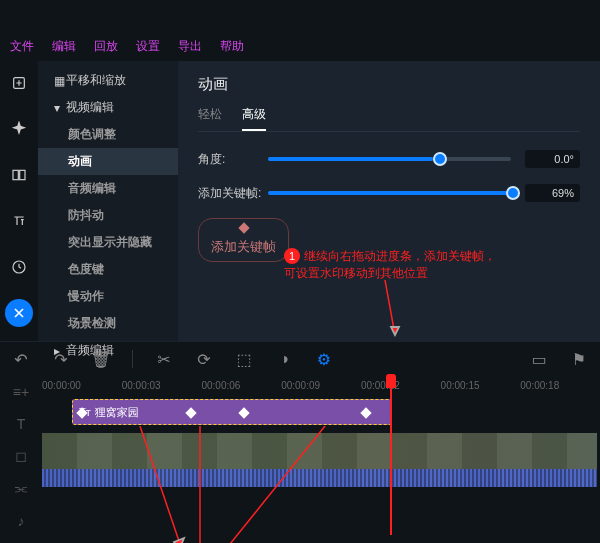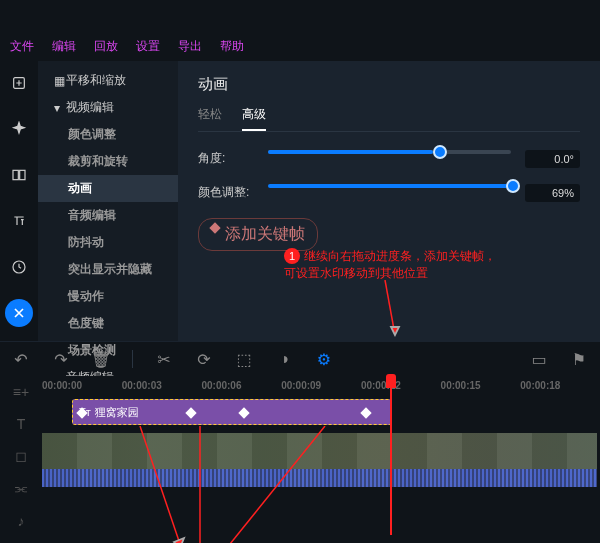--- a/index.html
+++ b/index.html
@@ -20,43 +20,43 @@
 .sidebar .row.sub { padding-left: 30px; color: #999; font-weight: bold; }
 .sidebar .row.sel { background: #2a3542; color: #fff; }
 .sidebar .chev { width: 8px; display: inline-block; }
 
 .panel { flex: 1; background: #1a232e; padding: 14px 20px; }
 .panel h3 { color: #eee; font-size: 15px; font-weight: normal; margin-bottom: 12px; }
 .tabs { display: flex; gap: 20px; font-size: 12px; border-bottom: 1px solid #2a3542; margin-bottom: 18px; }
 .tabs span { padding-bottom: 6px; cursor: pointer; color: #888; }
 .tabs span.on { color: #fff; border-bottom: 2px solid #fff; }
 
-.ctrl { display: flex; align-items: flex-start; margin-bottom: 16px; font-size: 12px; }
+.ctrl { display: flex; align-items: center; margin-bottom: 16px; font-size: 12px; }
 .ctrl .lbl { width: 70px; color: #ccc; }
 .ctrl .track { flex: 1; height: 4px; background: #0a7cff; border-radius: 2px; position: relative; margin-right: 14px; }
 .ctrl .track.gray { background: #3a4552; }
 .ctrl .thumb { position: absolute; top: -5px; width: 14px; height: 14px; background: #0a7cff; border: 2px solid #cfe8ff; border-radius: 50%; }
 .ctrl .val { width: 55px; text-align: right; background: #0d1319; padding: 3px 6px; border-radius: 3px; color: #ddd; font-size: 11px; }
 
-.kfbtn { display: inline-flex; gap: 6px; padding: 5px 12px; border: 1px solid #6b3a3a; border-radius: 14px; color: #c77; font-size: 16px; cursor: pointer; }
+.kfbtn { display: inline-flex; align-items: center; gap: 6px; padding: 5px 12px; border: 1px solid #6b3a3a; border-radius: 14px; color: #c77; font-size: 13px; cursor: pointer; flex-direction: column; }
 .kfbtn .dia { width: 8px; height: 8px; background: #c77; transform: rotate(45deg); }
 
 .anno { position: absolute; color: #ff2020; font-size: 12px; z-index: 50; pointer-events: none; }
 .badge { display: inline-flex; width: 16px; height: 16px; background: #ff2020; color: #fff; border-radius: 50%; align-items: center; justify-content: center; font-size: 11px; margin-right: 4px; }
 
 .toolbar { display: flex; align-items: center; gap: 22px; padding: 8px 12px; background: #0f1419; border-top: 1px solid #1a232e; }
 .toolbar .tb { color: #888; cursor: pointer; width: 18px; height: 18px; display: flex; align-items: center; justify-content: center; }
 .toolbar .sep { width: 1px; height: 18px; background: #2a3542; }
 
 .timeline { position: relative; background: #0f1419; }
 .leftrail { position: absolute; left: 0; top: 0; bottom: 0; width: 42px; display: flex; flex-direction: column; gap: 16px; padding: 8px 6px; align-items: center; }
 .leftrail div { color: #555; font-size: 14px; cursor: pointer; }
 
 .tracks { margin-left: 42px; position: relative; }
-.ruler { display: flex; font-size: 10px; color: #666; padding: 4px 0; position: relative; font-weight: bold; }
+.ruler { display: flex; font-size: 10px; color: #666; padding: 4px 0; position: relative; }
 .ruler span { width: 90px; }
 .playhead { position: absolute; top: 0; bottom: -140px; width: 2px; background: #ff2020; z-index: 10; }
 .playhead::before { content: ""; position: absolute; top: -2px; left: -4px; width: 10px; height: 14px; background: #ff2020; border-radius: 3px 3px 0 0; }
 
 .clip-row { height: 30px; position: relative; margin: 4px 0; }
 .txtclip { position: absolute; height: 26px; background: #7a4fa8; border: 1px dashed #ffcc33; border-radius: 3px; display: flex; align-items: center; padding: 0 6px; font-size: 11px; color: #fff; gap: 4px; }
 .kf { position: absolute; top: 10px; width: 8px; height: 8px; background: #fff; transform: rotate(45deg); }
 
 .vidclip { position: absolute; height: 54px; background: linear-gradient(90deg, #3a4a3f, #5a6a5f, #4a5a4f, #6a5a4f, #5a4a5f, #4a5a6f); display: flex; }
 .thumb-strip { flex: 1; background: repeating-linear-gradient(90deg, #4a5540 0 35px, #5a6550 35px 70px); opacity: 0.85; }
@@ -116,27 +116,26 @@
   <div class="sidebar">
     <div class="row">
         <span class="chev">▦</span>
         <span>平移和缩放</span>
       </div>
     <div class="row">
         <span class="chev">▾</span>
         <span>视频编辑</span>
       </div>
     <div class="row sub">颜色调整</div>
-    <div class="row sub">裁剪和旋转</div>
     <div class="row sub sel">动画</div>
     <div class="row sub">音频编辑</div>
     <div class="row sub">防抖动</div>
     <div class="row sub">突出显示并隐藏</div>
+    <div class="row sub">色度键</div>
     <div class="row sub">慢动作</div>
-    <div class="row sub">色度键</div>
     <div class="row sub">场景检测</div>
     <div class="row">
         <span class="chev">▸</span>
         <span>音频编辑</span>
       </div>
   </div>
 
   <div class="panel">
     <h3>动画</h3>
     <div class="tabs">
@@ -145,21 +144,21 @@
     </div>
     <div class="ctrl">
       <span class="lbl">角度:</span>
       <div class="track gray">
         <div style="position: absolute; left: 0px; top: 0px; bottom: 0px; background: rgb(10, 124, 255); border-radius: 2px; width: 68%;" id="ang-fill"></div>
         <div class="thumb" id="ang-thumb" style="left: 68%;"></div>
       </div>
       <span class="val">0.0°</span>
     </div>
     <div class="ctrl">
-      <span class="lbl">颜色调整:</span>
+      <span class="lbl">添加关键帧:</span>
       <div class="track">
         <div class="thumb" id="opa-thumb" style="left: 98%;"></div>
       </div>
       <span class="val">69%</span>
     </div>
     <div class="kfbtn">
       <span class="dia"></span>
       <span>添加关键帧</span>
     </div>
   </div>

